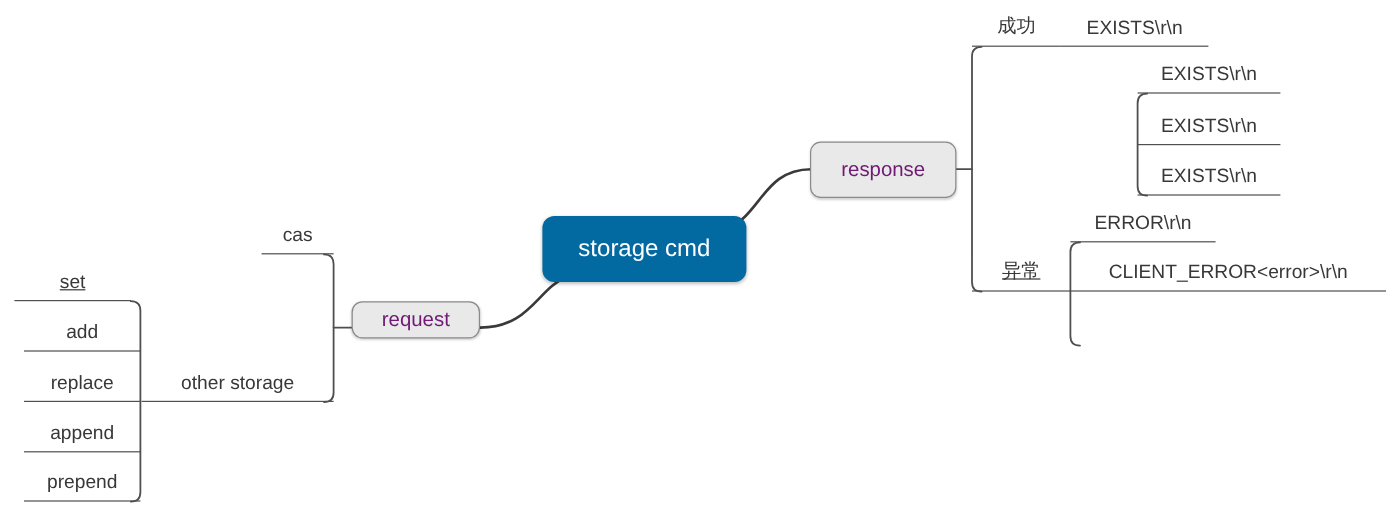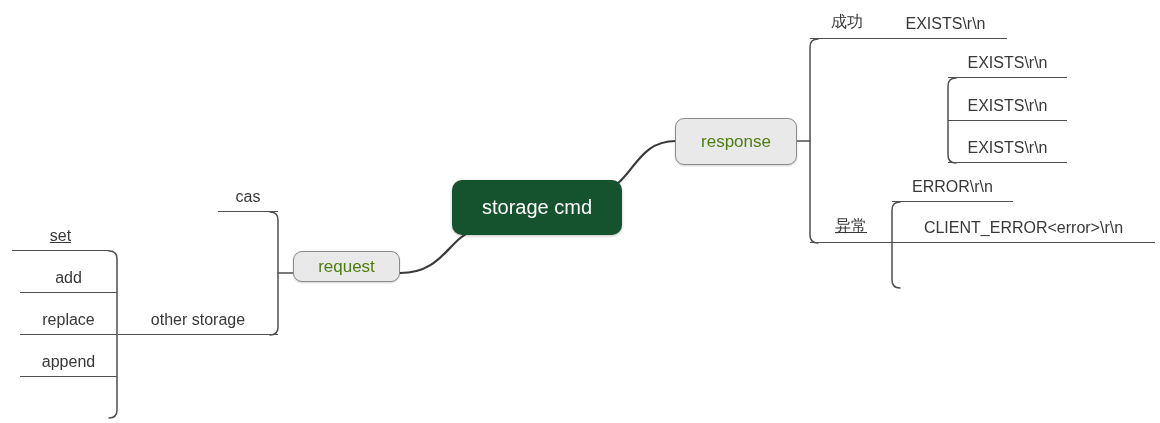--- a/index.html
+++ b/index.html
@@ -6,25 +6,25 @@
   .canvas{
     position:relative;width:1160px;height:423px;background:#ffffff;overflow:hidden;
     font-family:"Liberation Sans","DejaVu Sans",sans-serif;color:#383838;
   }
   .wires{position:absolute;left:0;top:0;width:1160px;height:423px;}
   .node{
     position:absolute;display:flex;align-items:center;justify-content:center;
     box-sizing:border-box;border-radius:9px;
   }
   .node.root{
-    background:#14532d;color:#ffffff;font-size:20px;border-radius:10px;
+    background:#0369a1;color:#ffffff;font-size:20px;border-radius:10px;
     box-shadow:0 1px 3px rgba(0,0,0,.25);
   }
   .node.branch{
-    background:#e9e9e9;border:1.4px solid #8a8a8a;color:#4d7c0f;font-size:17px;
+    background:#e9e9e9;border:1.4px solid #8a8a8a;color:#701a75;font-size:17px;
     box-shadow:0 1px 2px rgba(0,0,0,.18);
   }
   .topic{
     position:absolute;display:flex;align-items:flex-end;justify-content:center;
     box-sizing:border-box;height:30px;padding-bottom:5px;
     border-bottom:1.5px solid #4f4f4f;font-size:16px;white-space:nowrap;
   }
 </style>
 </head>
 <body>
@@ -61,20 +61,21 @@
     <span>response</span>
   </div>
 
   <div class="topic" style="left:218px;top:182px;width:60px;">cas</div>
   <div class="topic" style="left:118px;top:305px;width:160px;">other storage</div>
 
   <div class="topic" style="left:12px;top:221px;width:97px;text-decoration:underline;">set</div>
   <div class="topic" style="left:20px;top:263px;width:97px;">add</div>
   <div class="topic" style="left:20px;top:305px;width:97px;">replace</div>
   <div class="topic" style="left:20px;top:347px;width:97px;">append</div>
+  <div class="topic" style="left:20px;top:388px;width:97px;">prepend</div>
 
   <div class="topic" style="left:810px;top:9px;width:74px;">成功</div>
   <div class="topic" style="left:884px;top:9px;width:123px;">EXISTS\r\n</div>
 
   <div class="topic" style="left:948px;top:48px;width:119px;">EXISTS\r\n</div>
   <div class="topic" style="left:948px;top:91px;width:119px;">EXISTS\r\n</div>
   <div class="topic" style="left:948px;top:133px;width:119px;">EXISTS\r\n</div>
 
   <div class="topic" style="left:810px;top:213px;width:82px;text-decoration:underline;">异常</div>
   <div class="topic" style="left:892px;top:172px;width:121px;">ERROR\r\n</div>

